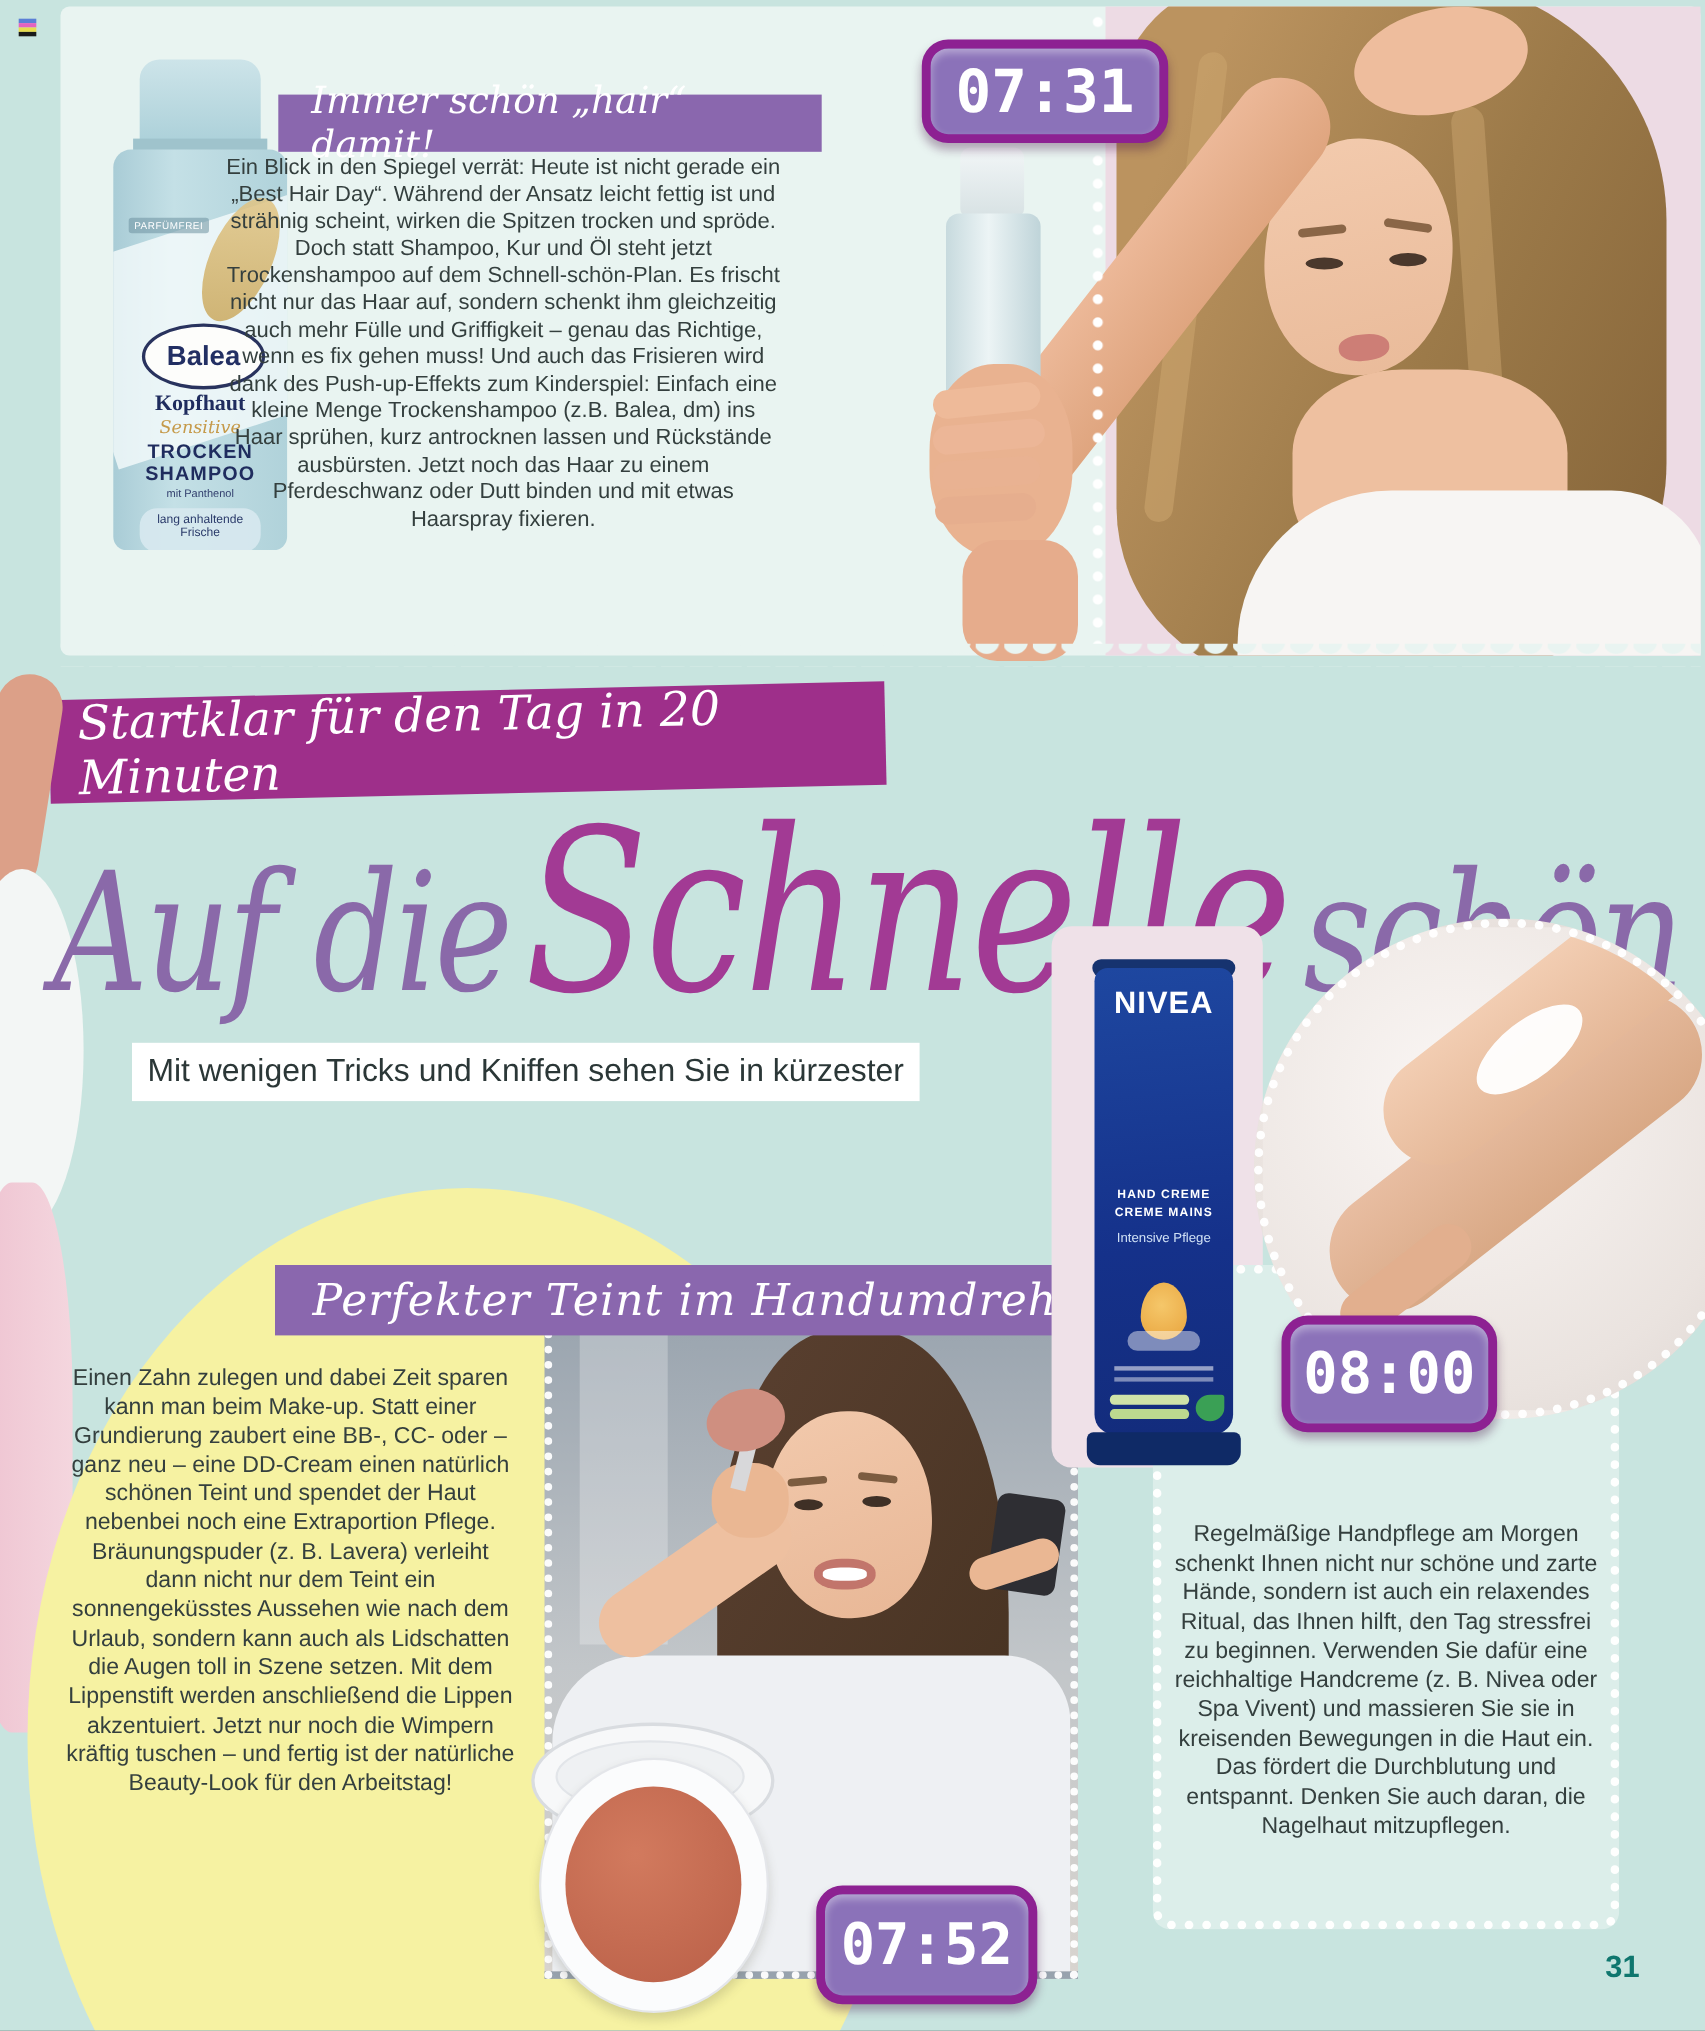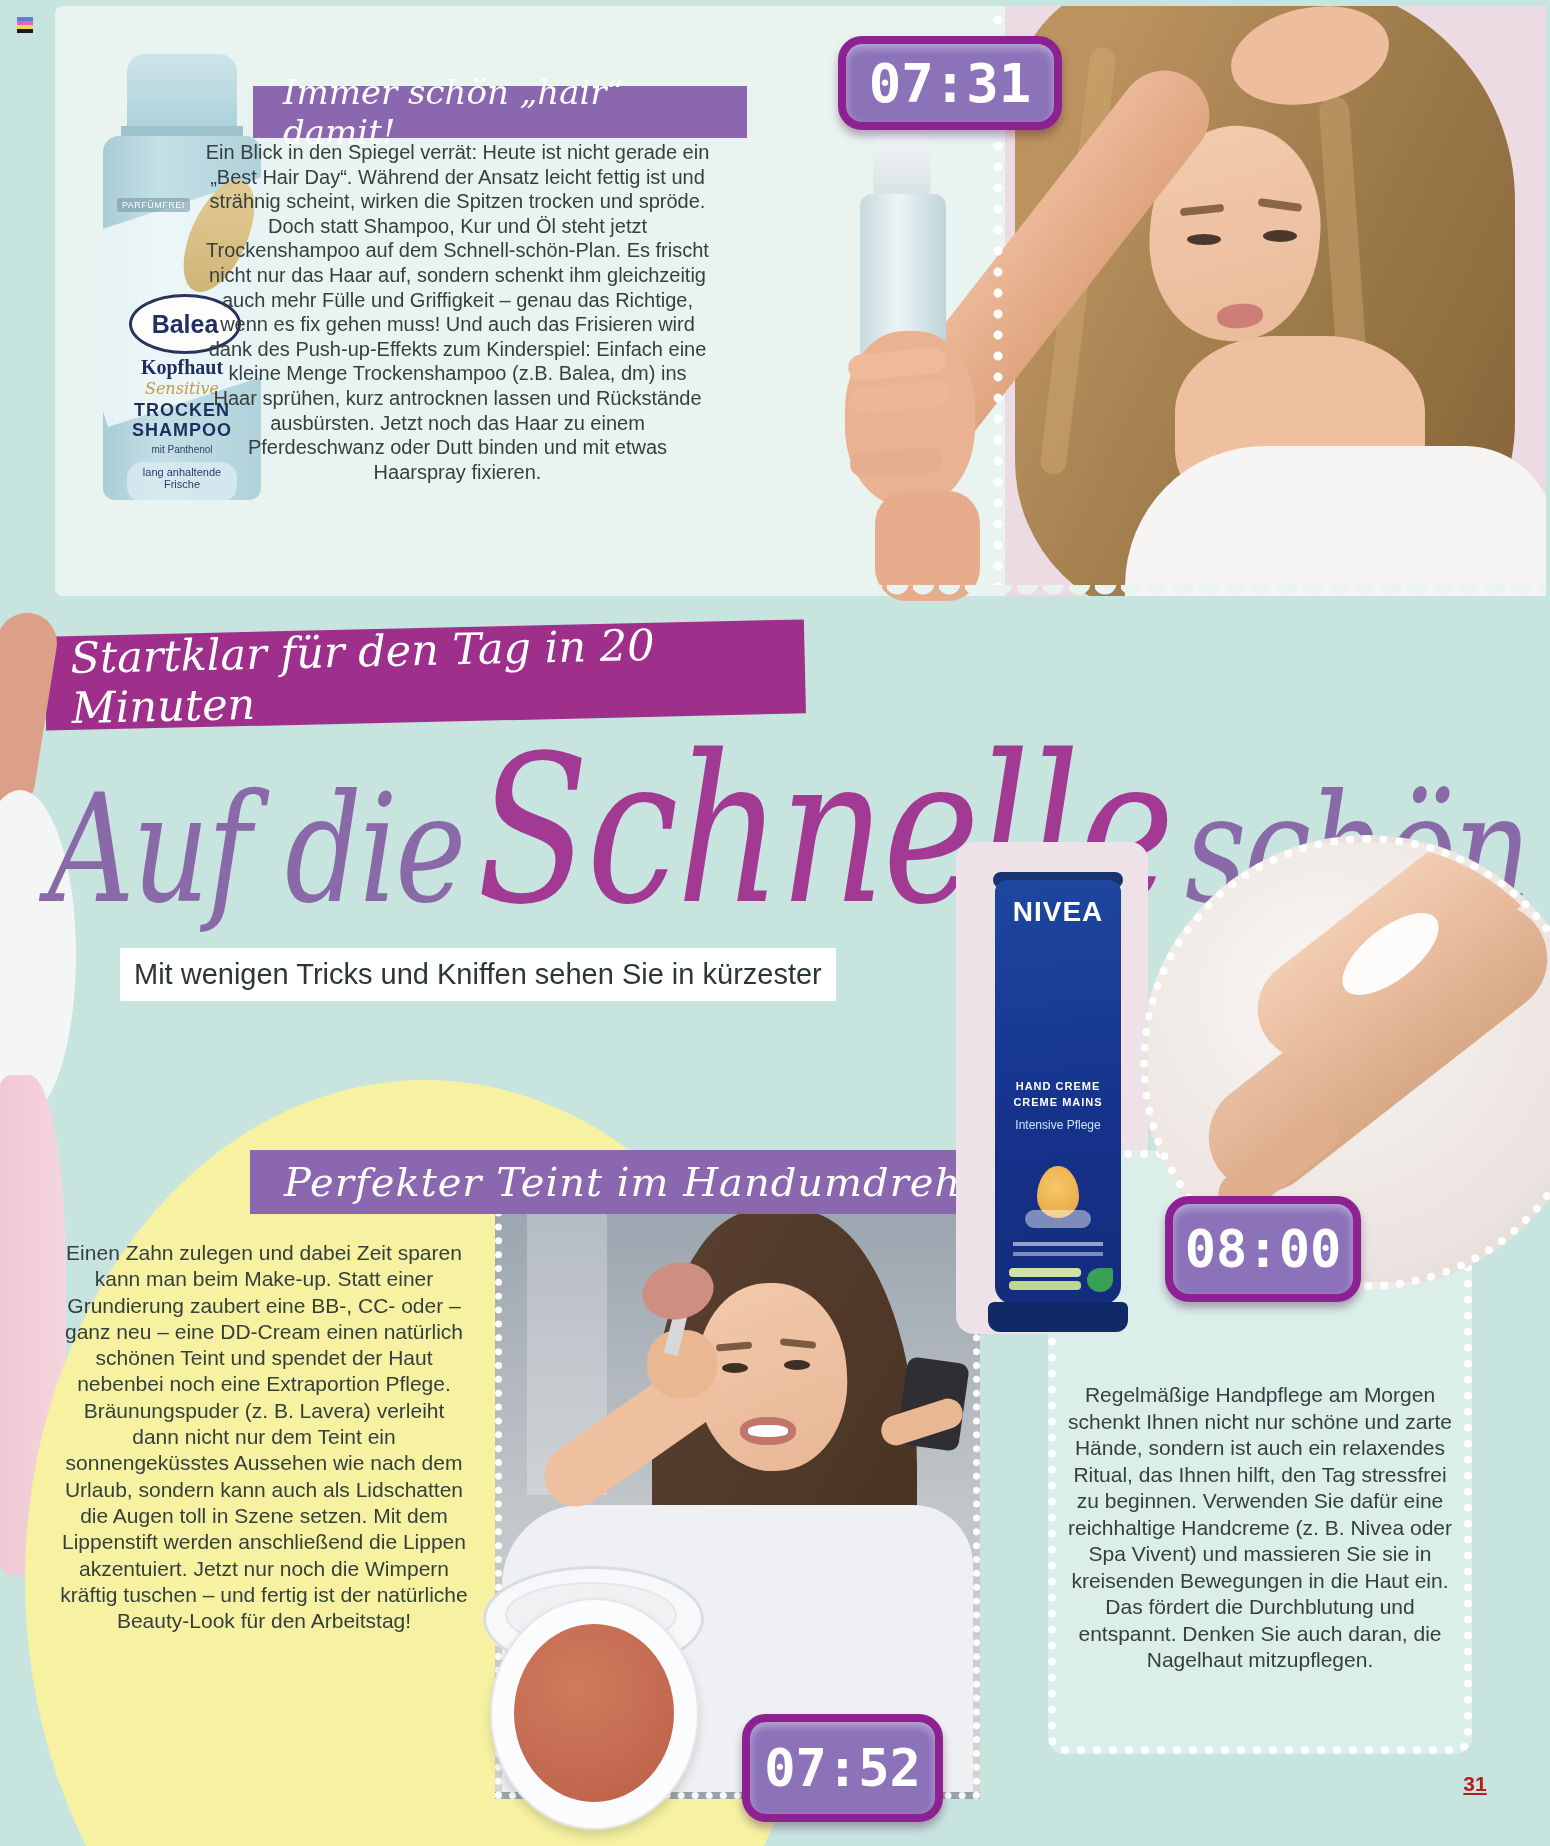--- a/index.html
+++ b/index.html
@@ -164,15 +164,15 @@
     <div class="abs" style="left:80px;top:30px;width:380px;height:100px;background:linear-gradient(180deg,#f2cdb2,#e5b898);border-radius:55px;transform:rotate(-38deg);"></div>
     <div class="abs" style="left:185px;top:85px;width:115px;height:52px;background:rgba(255,255,255,.95);border-radius:50%;transform:rotate(-38deg);"></div>
     <div class="abs" style="left:60px;top:300px;width:140px;height:42px;background:#e2af8e;border-radius:22px;transform:rotate(-38deg);"></div>
   </div>
 
   <div class="abs body-text" style="left:1062px;top:1382px;width:396px;font-size:21px;line-height:26.5px;">Regelmäßige Handpflege am Morgen schenkt Ihnen nicht nur schöne und zarte Hände, sondern ist auch ein relaxendes Ritual, das Ihnen hilft, den Tag stressfrei zu beginnen. Verwenden Sie dafür eine reichhaltige Handcreme (z. B. Nivea oder Spa Vivent) und massieren Sie sie in kreisenden Bewegungen in die Haut ein. Das fördert die Durchblutung und entspannt. Denken Sie auch daran, die Nagelhaut mitzupflegen.</div>
 
 
   <div class="abs badge" style="left:1165px;top:1196px;width:180px;height:90px;font-size:52px;">08:00</div>
 
-  <div class="abs" style="left:1440px;top:1772px;width:70px;text-align:center;color:#b91c1c;font-weight:bold;font-size:21px;text-decoration:underline;">31</div>
+  <div class="abs" style="left:1440px;top:1772px;width:70px;text-align:center;color:#0f766e;font-weight:bold;font-size:28px;">31</div>
 
 </div>
 
 </body></html>

